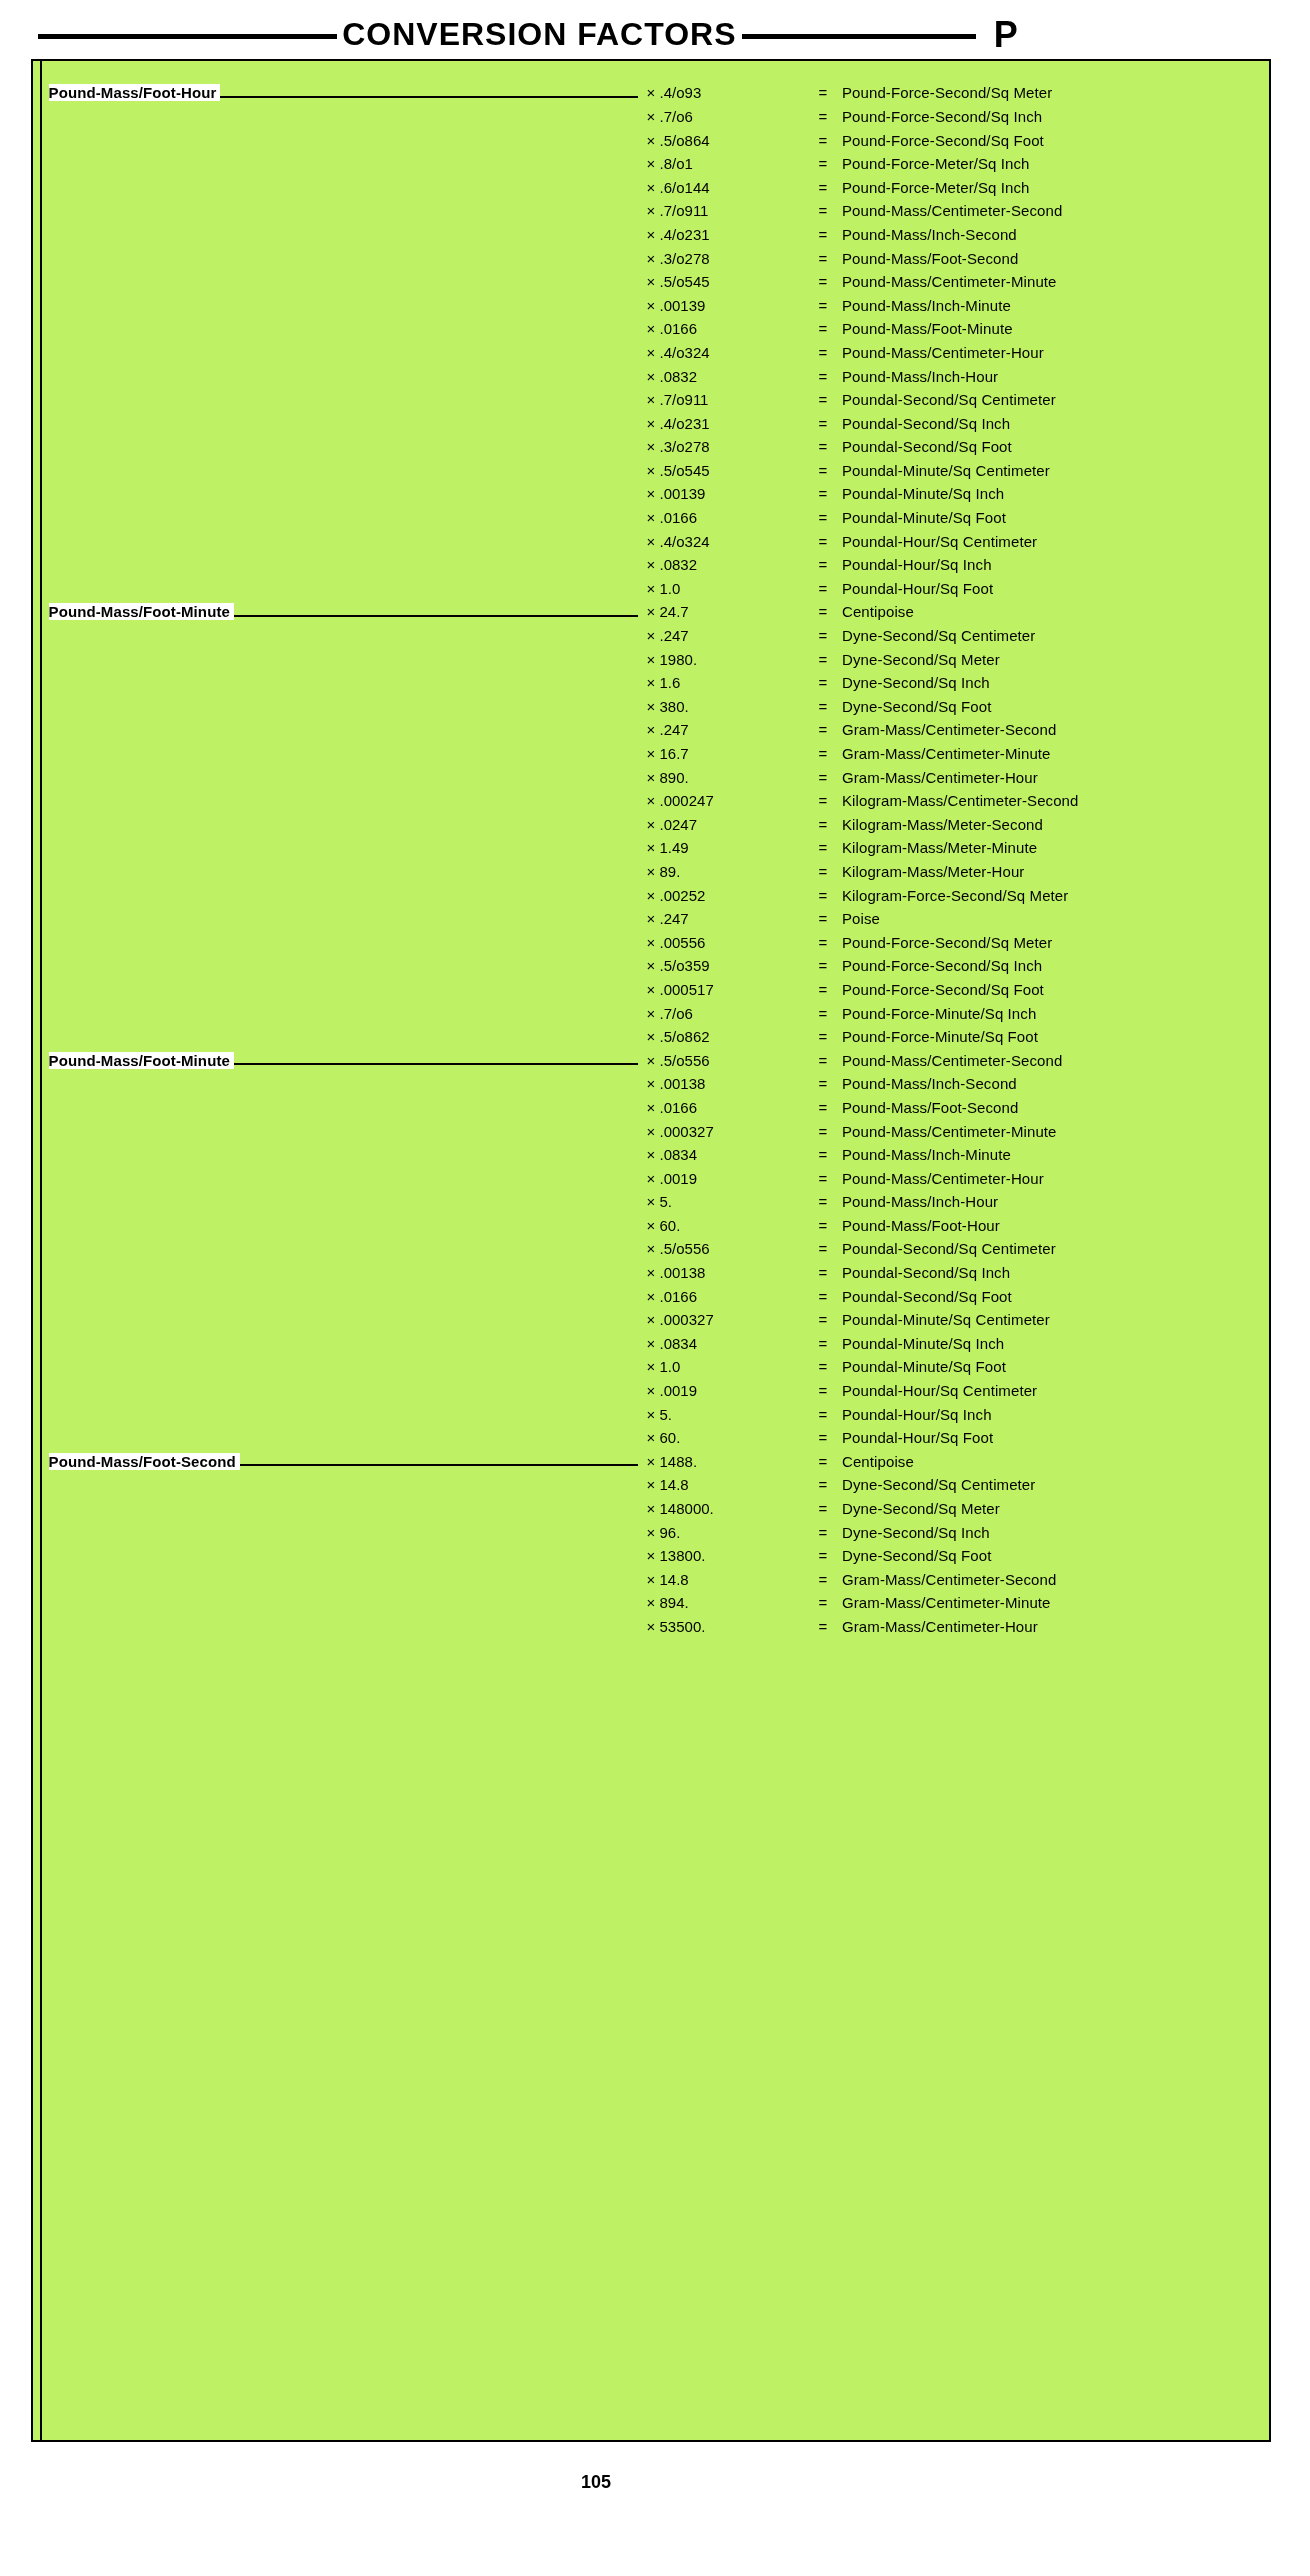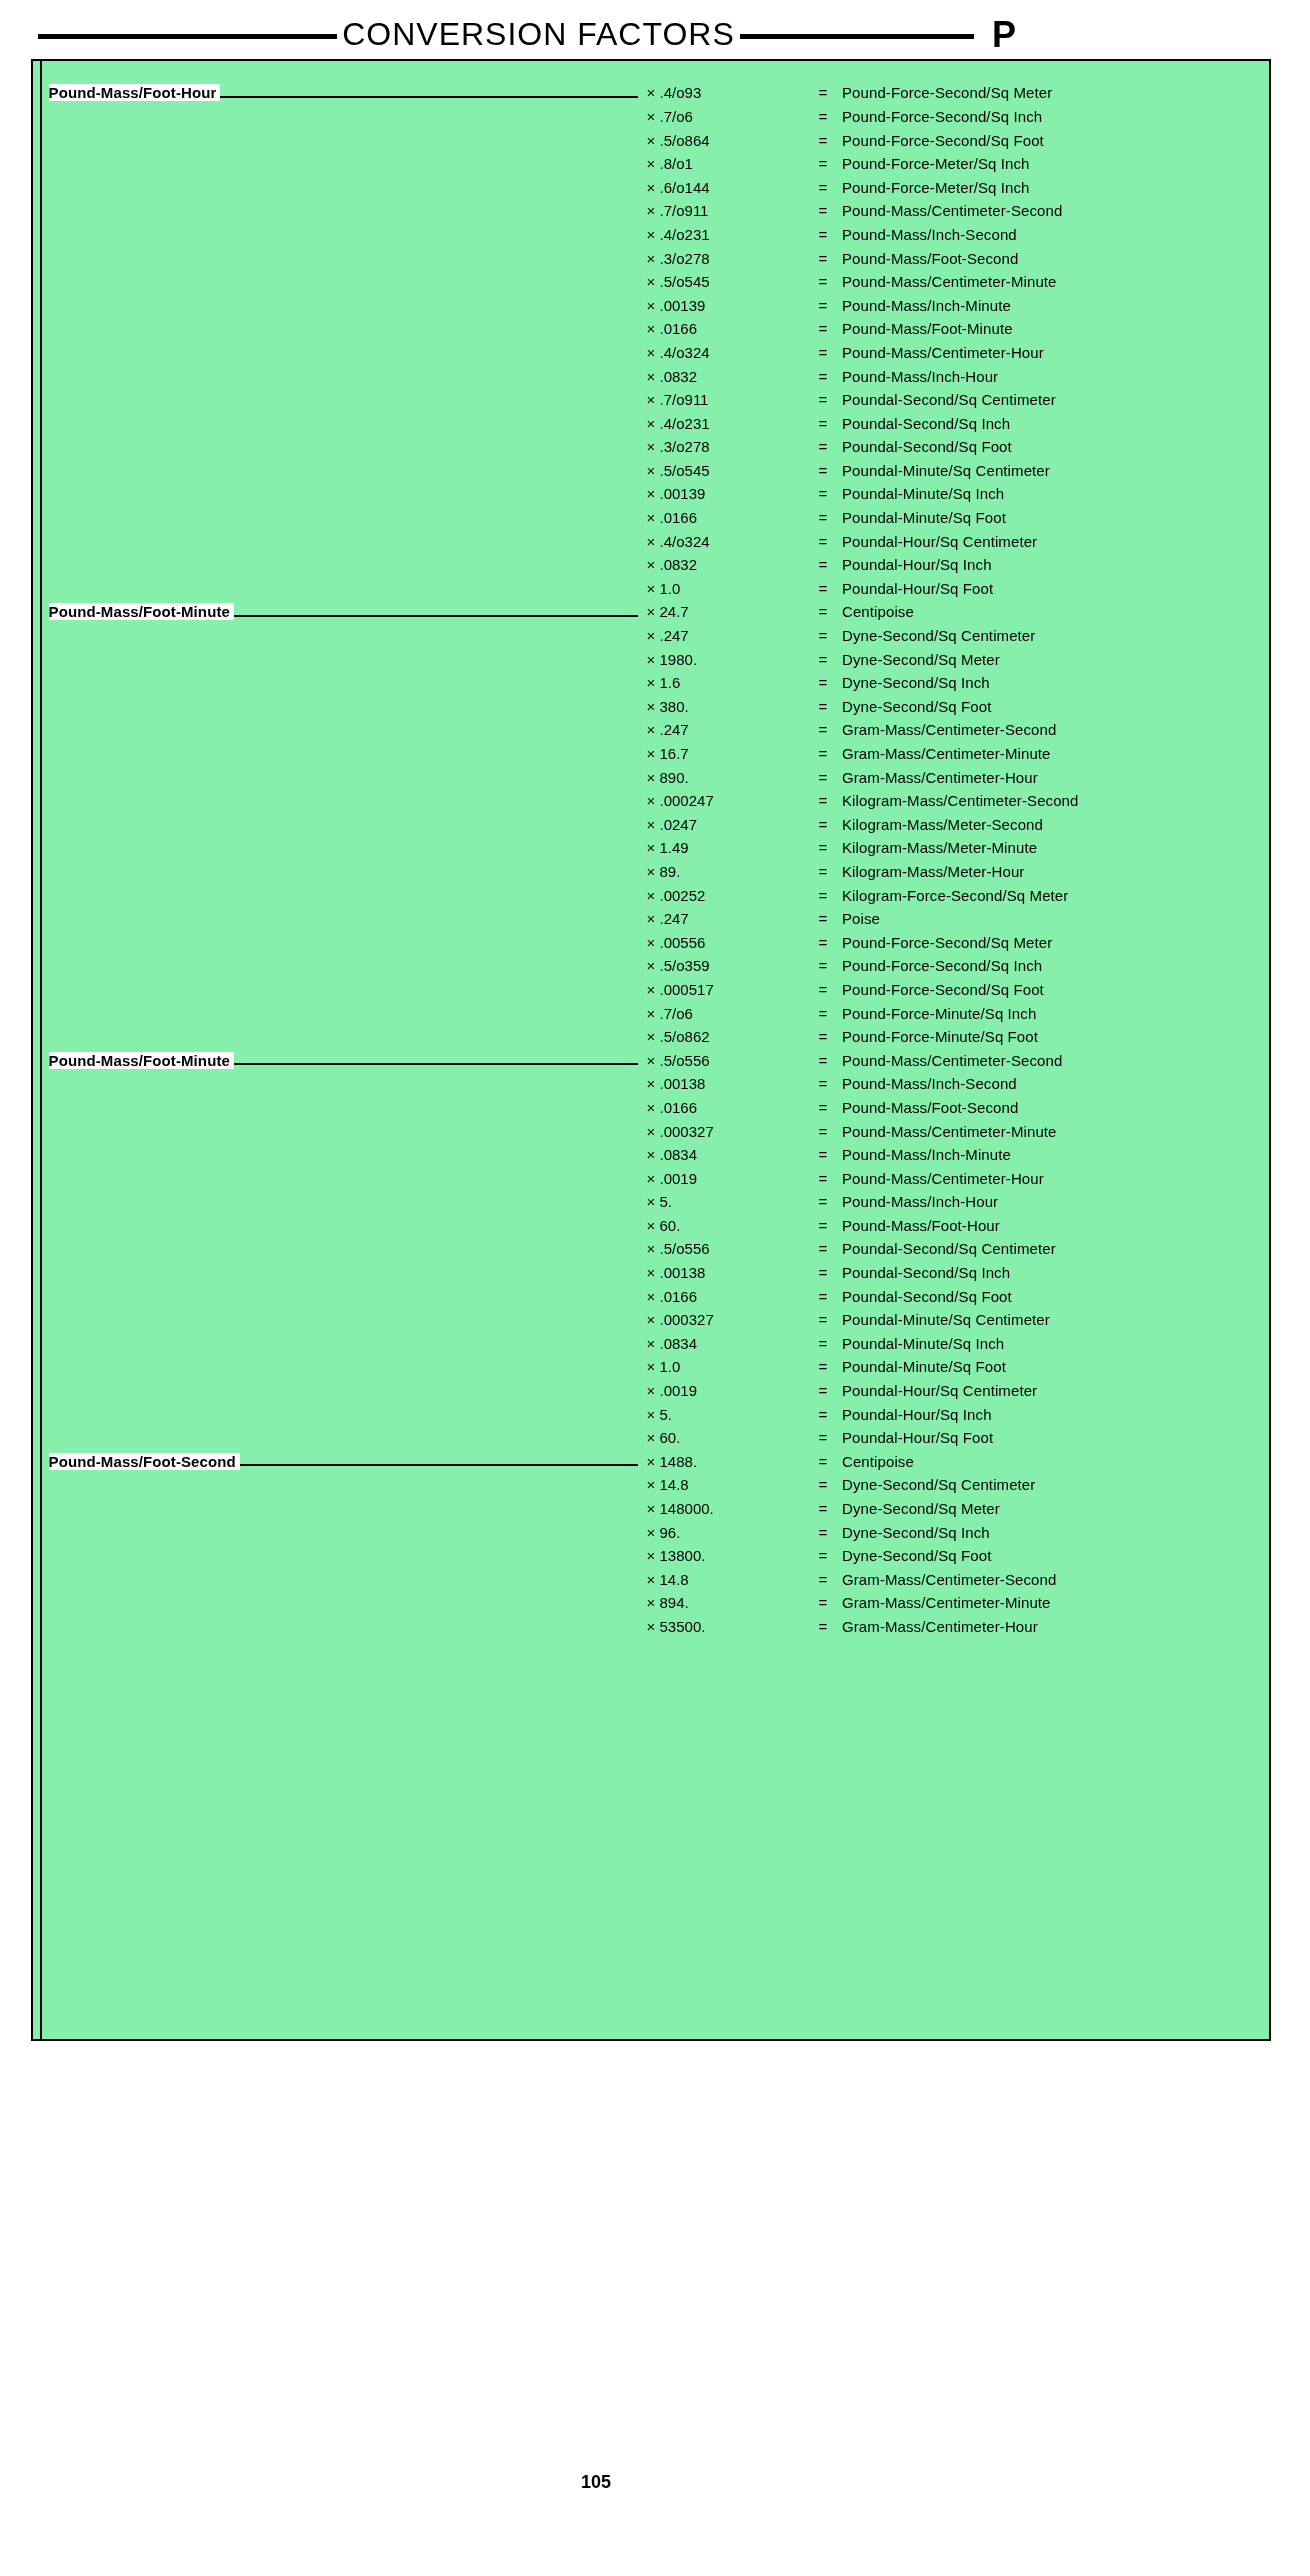--- a/index.html
+++ b/index.html
@@ -29,21 +29,21 @@
   .rule-left {
     flex: 0 0 auto;
     width: 299px;
     height: 4.6px;
     background: #000;
     margin-left: 38px;
     margin-top: 3.9px;
   }
   .header-title {
     font-size: 32px;
-    font-weight: normal;
+    font-weight: bold;
     letter-spacing: 1px;
     white-space: nowrap;
     padding: 0 5.2px;
   }
   .rule-right {
     flex: 1 1 auto;
     height: 4.6px;
     background: #000;
     margin-top: 3.9px;
     max-width: 234px;
@@ -54,24 +54,24 @@
     margin-left: 18px;
     margin-right: 19.5px;
   }
 
   
   .frame {
     position: absolute;
     top: 59px;
     left: 31px;
     width: 1240px;
-    height: 1982px;
+    height: 2383px;
     border: 2.6px solid #000;
     box-sizing: border-box;
-    background: #86efac;
+    background: #bef264;
     padding-left: 42px;
   }
   .frame-inner-line {
     position: absolute;
     top: 0;
     left: 6.5px;
     width: 2px;
     height: 100%;
     background: #000;
   }

